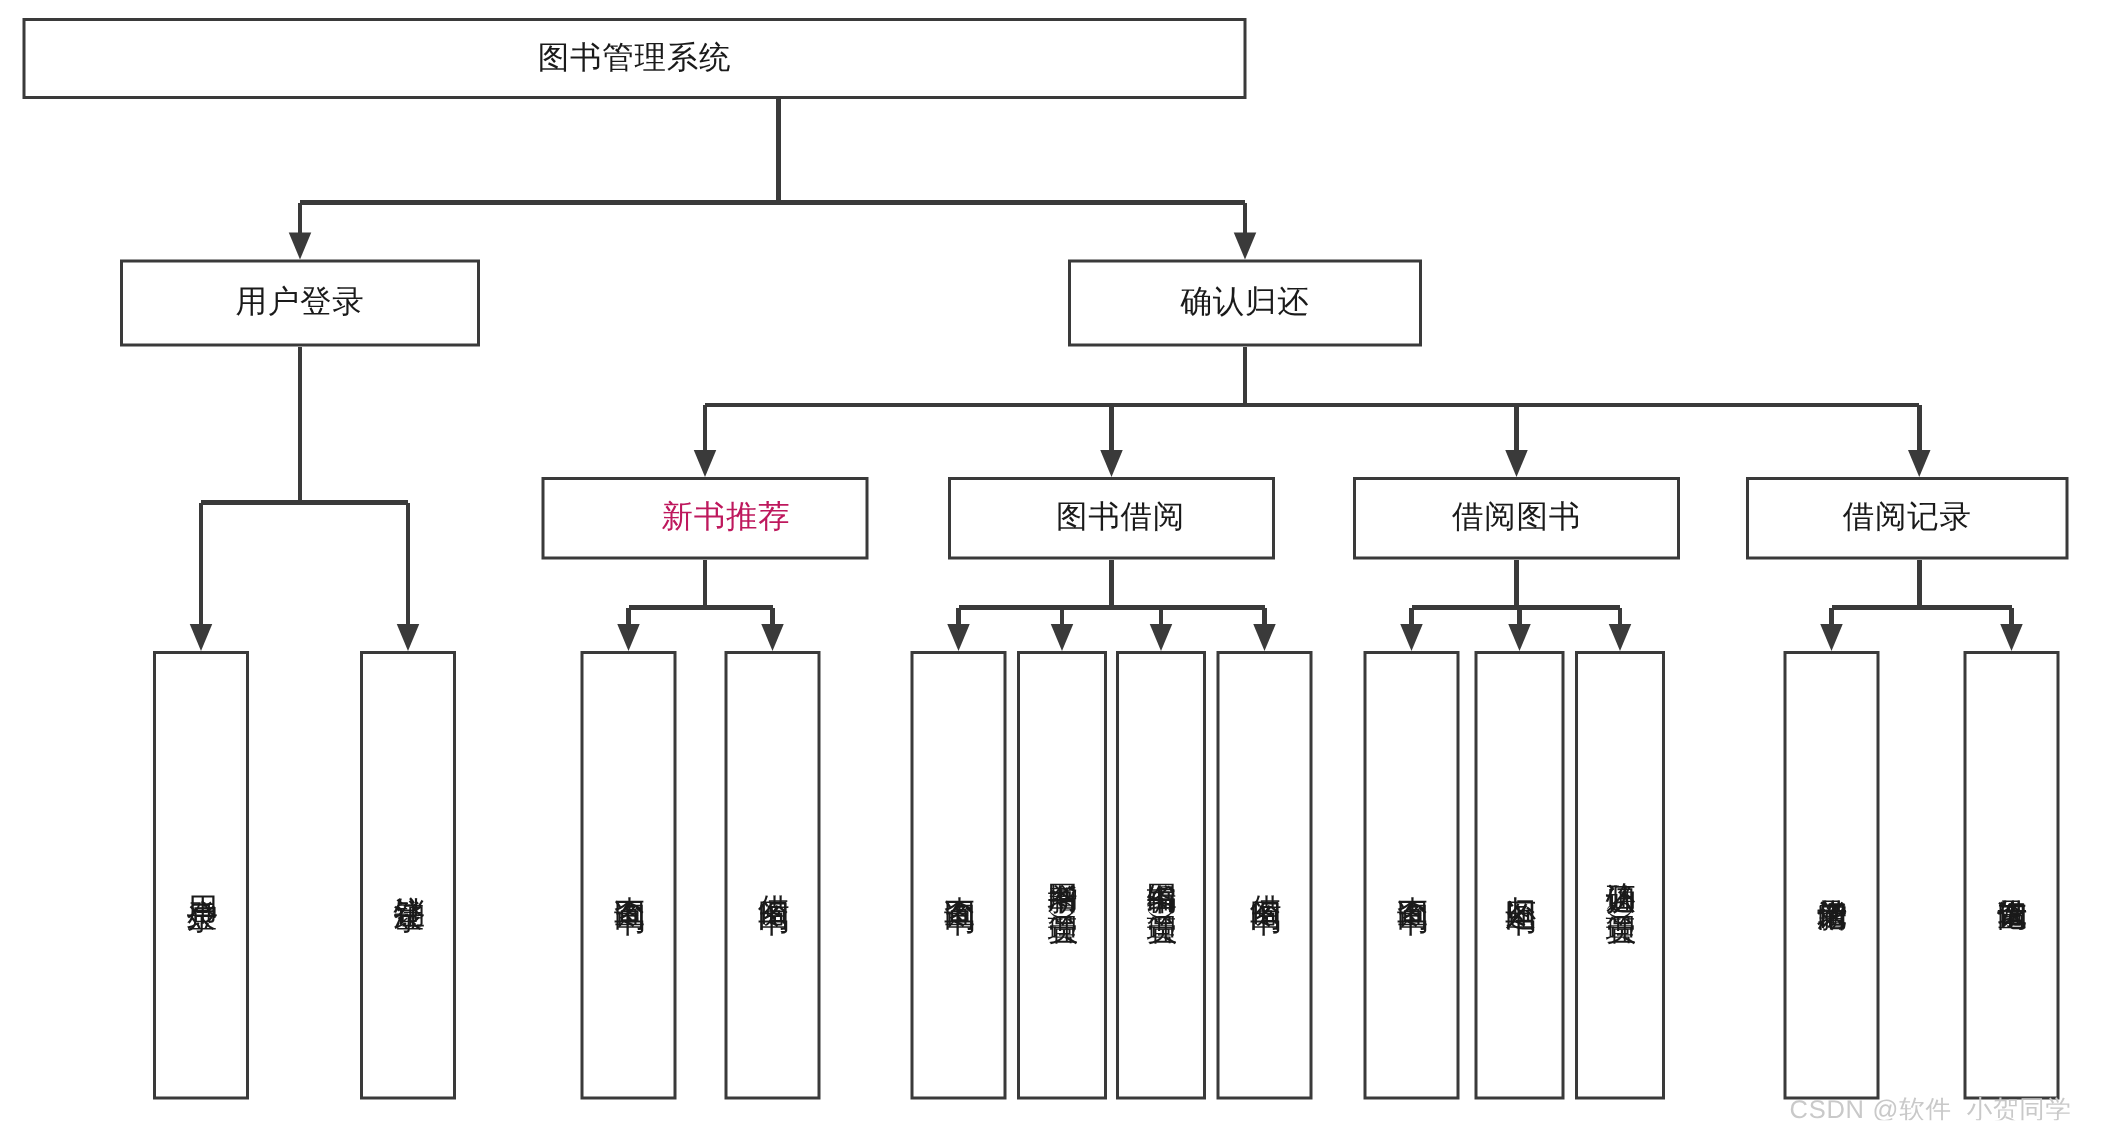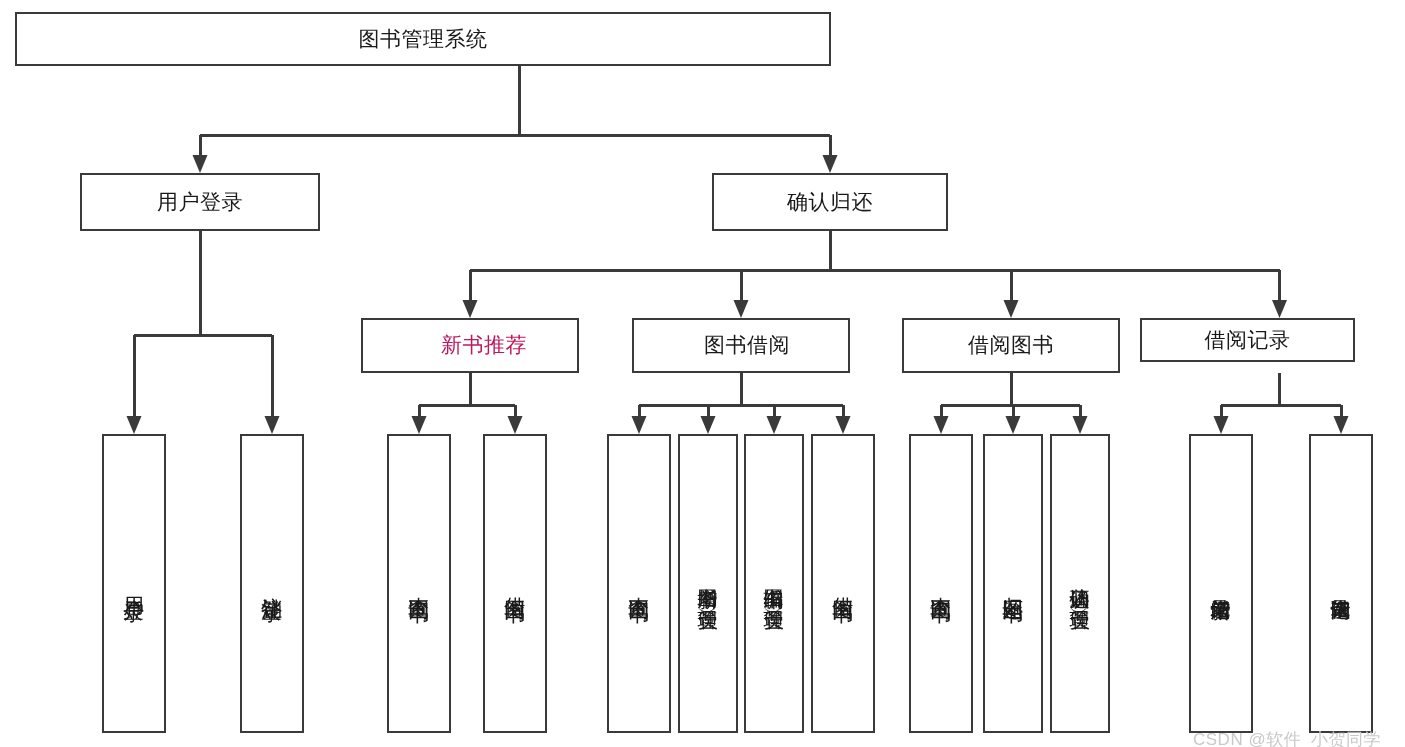--- a/index.html
+++ b/index.html
@@ -139,21 +139,21 @@
       </div>
       <div class="node" style="left: 361px; top: 318px; width: 218px; height: 55px; border-color: rgb(58, 58, 58);">
         <div class="node-label" style="color: #be185d; margin-left: 28px;">新书推荐</div>
       </div>
       <div class="node" style="left: 632px; top: 318px; width: 218px; height: 55px; border-color: rgb(58, 58, 58);">
         <div class="node-label" style="color: rgb(26, 26, 26); margin-left: 12px;">图书借阅</div>
       </div>
       <div class="node" style="left: 902px; top: 318px; width: 218px; height: 55px; border-color: rgb(58, 58, 58);">
         <div class="node-label" style="color: rgb(26, 26, 26);">借阅图书</div>
       </div>
-      <div class="node" style="left: 1140px; top: 318px; width: 215px; height: 44px; border-color: rgb(58, 58, 58); align-items: center;">
+      <div class="node" style="left: 1164px; top: 318px; width: 215px; height: 55px; border-color: rgb(58, 58, 58); align-items: center;">
         <div class="node-label" style="color: rgb(26, 26, 26);">借阅记录</div>
       </div>
       <div class="node vertical" style="left: 102px; top: 434px; width: 64px; height: 299px; border-color: rgb(58, 58, 58);">
         <div class="node-label" style="color: rgb(26, 26, 26);">用户登录</div>
       </div>
       <div class="node vertical" style="left: 240px; top: 434px; width: 64px; height: 299px; border-color: rgb(58, 58, 58);">
         <div class="node-label" style="color: rgb(26, 26, 26);">注销登录</div>
       </div>
       <div class="node vertical" style="left: 387px; top: 434px; width: 64px; height: 299px; border-color: rgb(58, 58, 58);">
         <div class="node-label" style="color: rgb(26, 26, 26);">查询图书</div>

